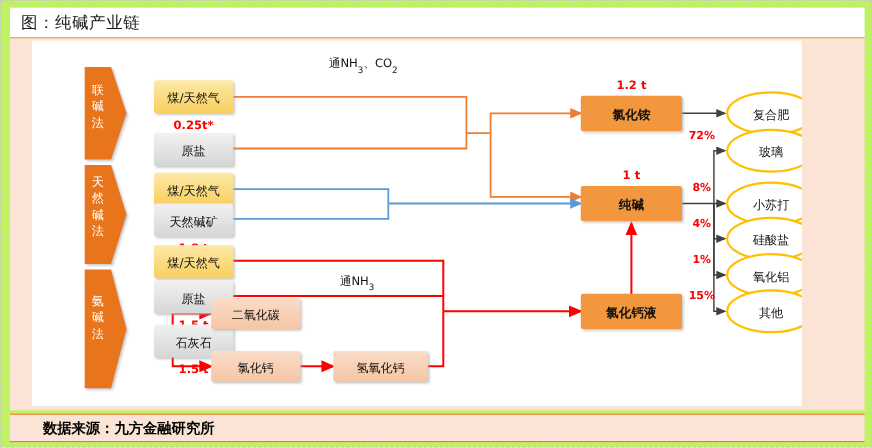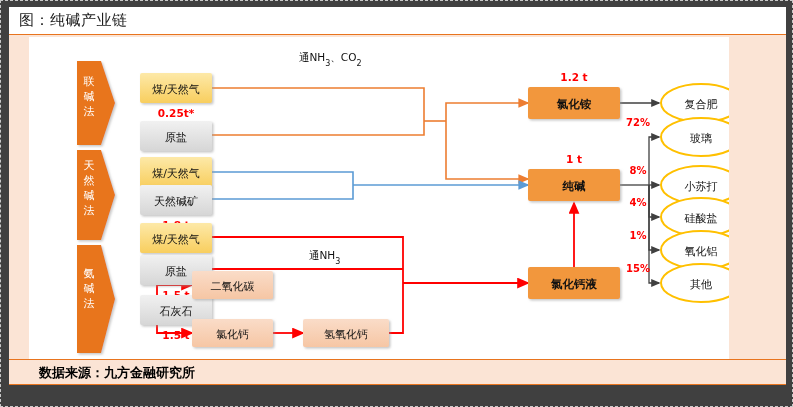--- a/index.html
+++ b/index.html
@@ -5,21 +5,21 @@
   html,body{margin:0;padding:0;}
   body{
     width:793px;height:407px;
     background:#ffffff;
     font-family:"DejaVu Sans","Liberation Sans",sans-serif;
     overflow:hidden;
   }
   #page{
     position:relative;width:793px;height:407px;box-sizing:border-box;
     border:1px dashed #c9c9c9;
-    background:#404040;
+    background:#bef264;
   }
   
   #title-bar{
     position:absolute;left:8px;top:6px;width:777px;height:28px;
     box-sizing:border-box;
     border-bottom:1.5px solid #E8741E;
     background:#ffffff;
   }
   #title-text{
     position:absolute;left:10px;top:4px;
@@ -33,21 +33,21 @@
     background:#FBE4D5;
     box-sizing:border-box;
   }
   
   #chart-area{
     position:absolute;left:20px;top:2px;width:700px;height:332px;
     background:#ffffff;
   }
   
   #footer{
-    position:absolute;left:8px;top:358px;width:777px;height:26px;
+    position:absolute;left:8px;top:375px;width:777px;height:26px;
     background:#FBE4D5;
     border-top:1.5px solid #E8741E;
     border-bottom:1.5px solid #E8741E;
     box-sizing:border-box;
   }
   #footer-text{
     position:absolute;left:30px;top:4px;
     font-size:13px;font-weight:bold;color:#000;
     font-family:"DejaVu Sans","Liberation Sans",sans-serif;
     white-space:nowrap;

